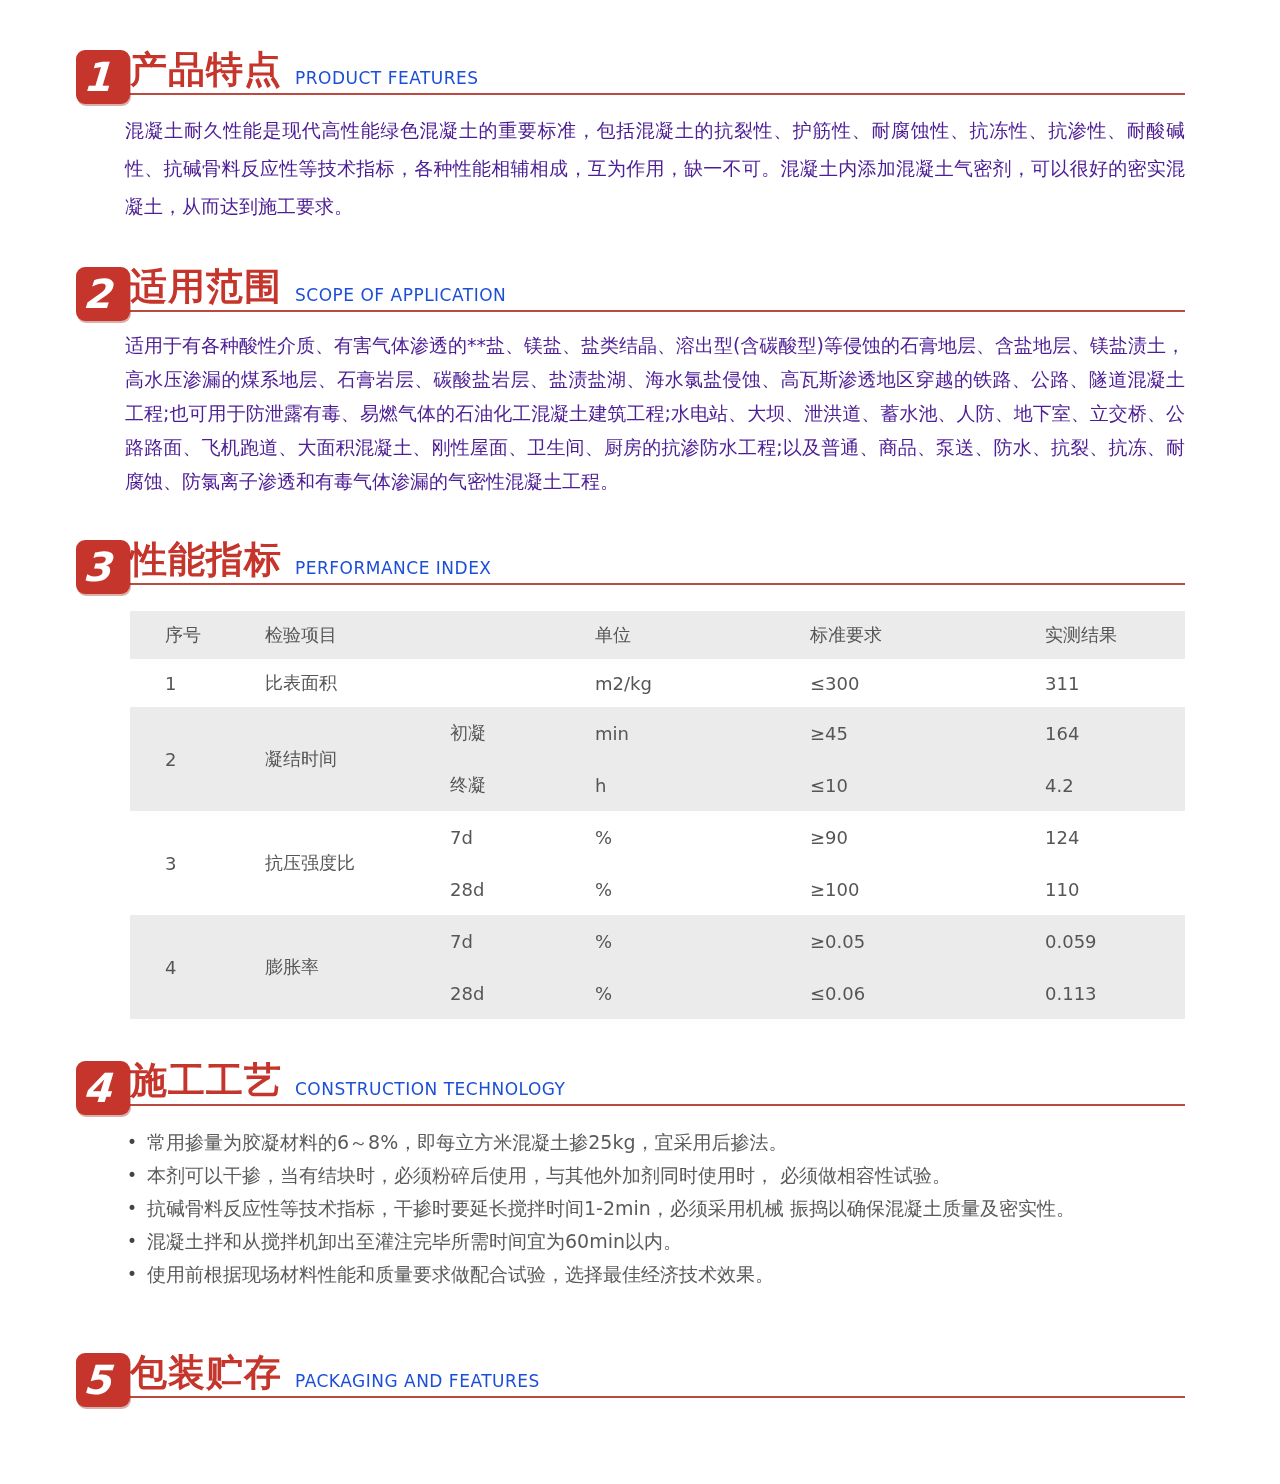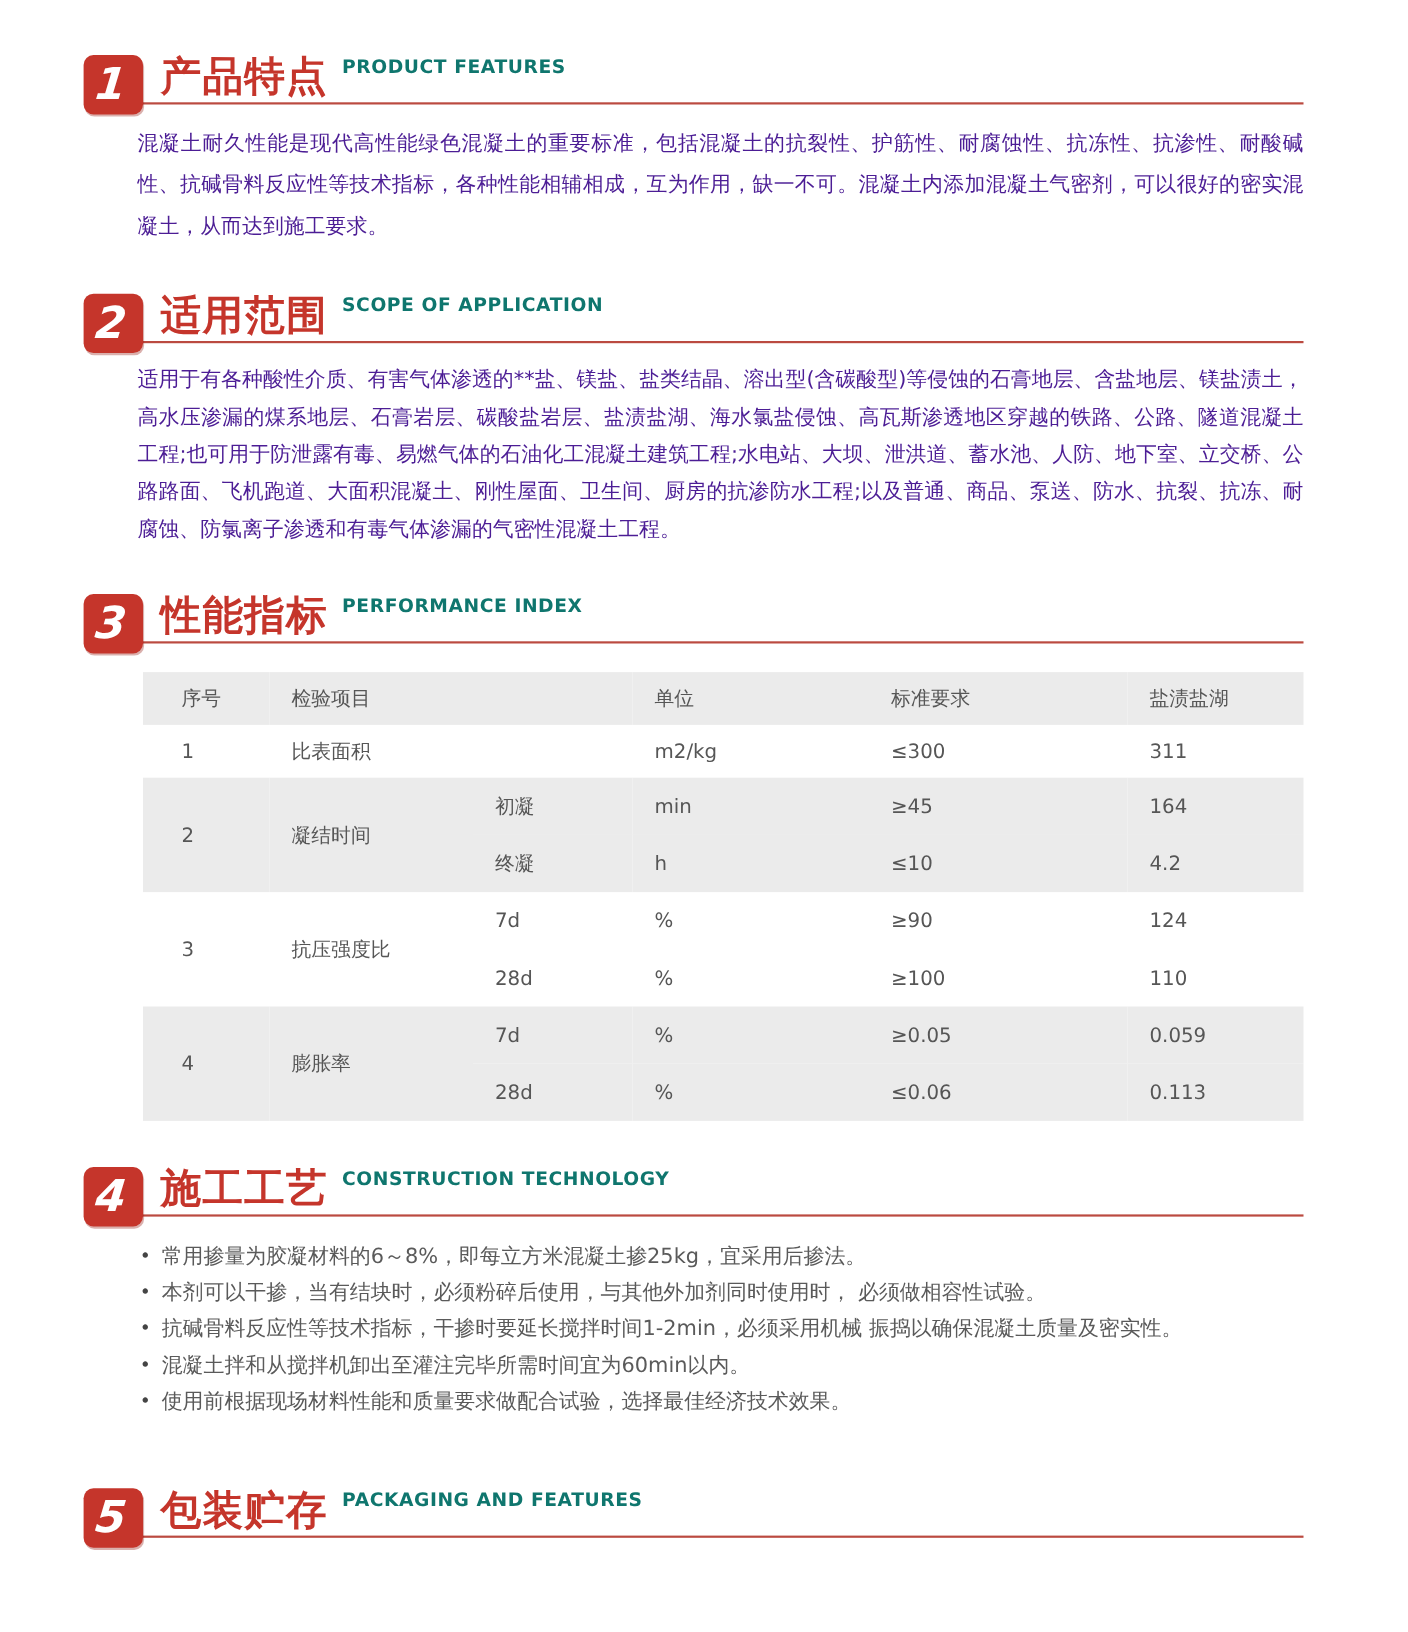--- a/index.html
+++ b/index.html
@@ -23,34 +23,34 @@
     font-size:40px; font-weight:bold; font-style:italic;
     display:flex; align-items:center; justify-content:center;
     flex:0 0 54px;
     margin-bottom:-9px;
     box-shadow:1px 2px 0 rgba(150,30,20,.35);
     z-index:2;
   }
   .badge span{ transform:skewX(-6deg) translateX(-2px); }
   .title-group {
     flex:1;
-    display:flex; align-items:flex-start;
+    display:flex; align-items:flex-end;
     border-bottom:2px solid #bb4a40;
-    padding:0 0 5px 16px;
+    padding:0 0 5px 0;
     gap:13px;
   }
   .sec-title {
     font-size:37px; font-weight:bold;
     color:#c5352b;
     letter-spacing:1px;
     line-height:1;
   }
   .sec-sub {
-    font-size:17px; font-weight:bold;
-    color:#0f766e;
+    font-size:17px; font-weight:normal;
+    color:#1d4ed8;
     letter-spacing:.5px;
   }
 
   
   .para {
     margin:16px 0 0 49px;
     font-size:19px;
     line-height:38px;
     text-align:justify;
     color:#4c1d95;
@@ -151,21 +151,21 @@
           <col class="c4">
           <col class="c5">
           <col class="c6">
         </colgroup>
       <thead>
         <tr>
           <th>序号</th>
           <th colspan="2">检验项目</th>
           <th>单位</th>
           <th>标准要求</th>
-          <th>盐渍盐湖</th>
+          <th>实测结果</th>
         </tr>
       </thead>
       <tbody>
         <tr>
           <td class="cno">1</td>
           <td colspan="2" class="citem">比表面积</td>
           <td>m2/kg</td>
           <td>≤300</td>
           <td>311</td>
         </tr>

